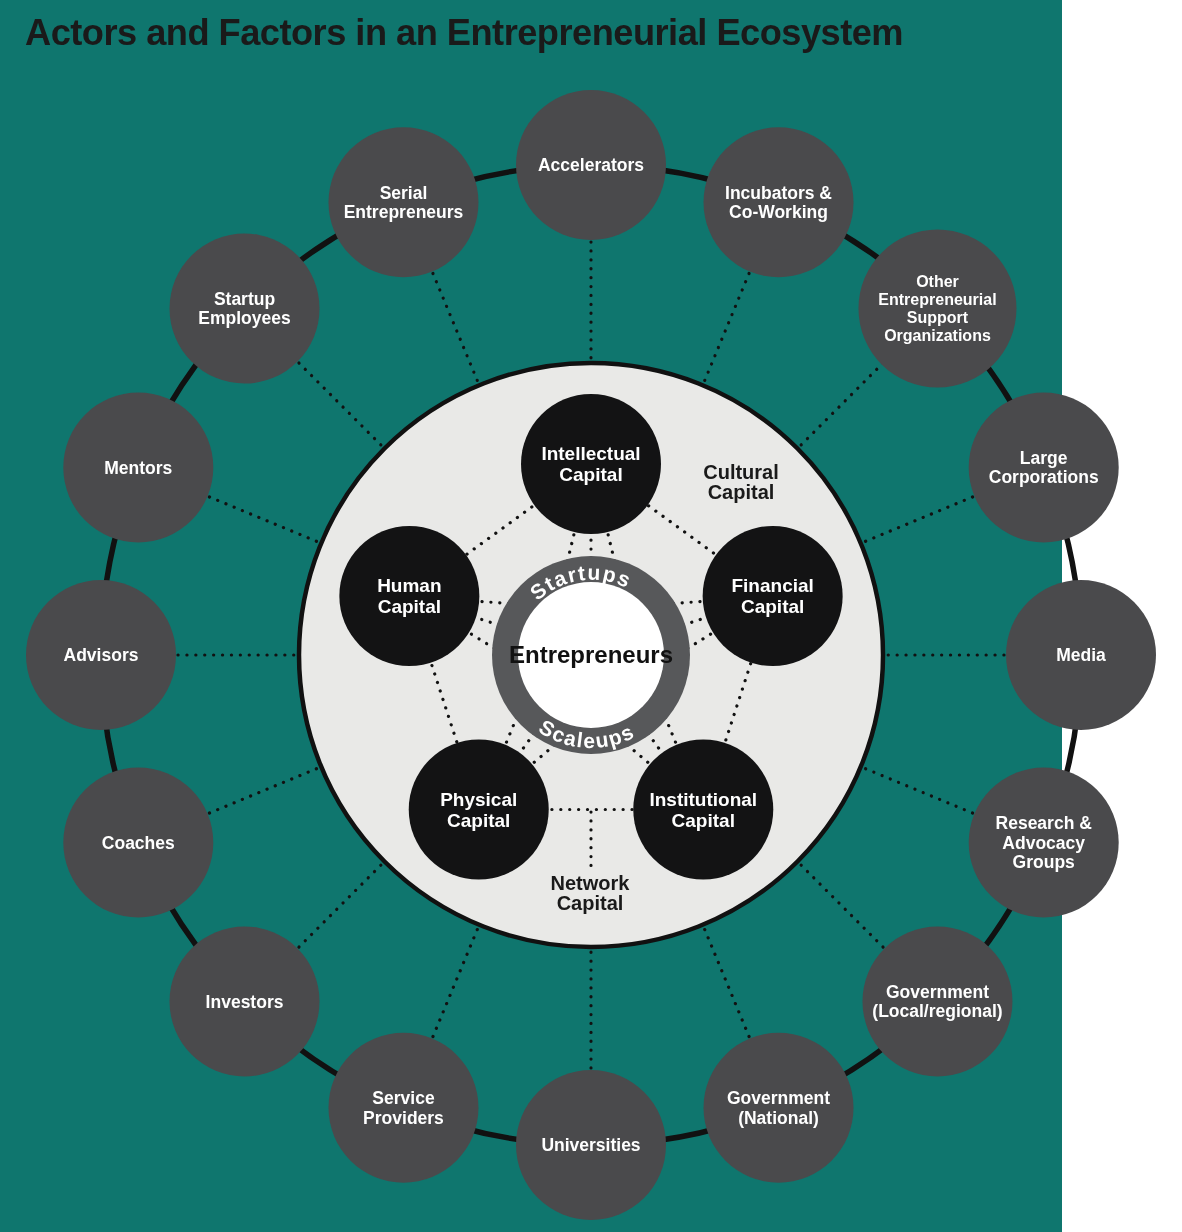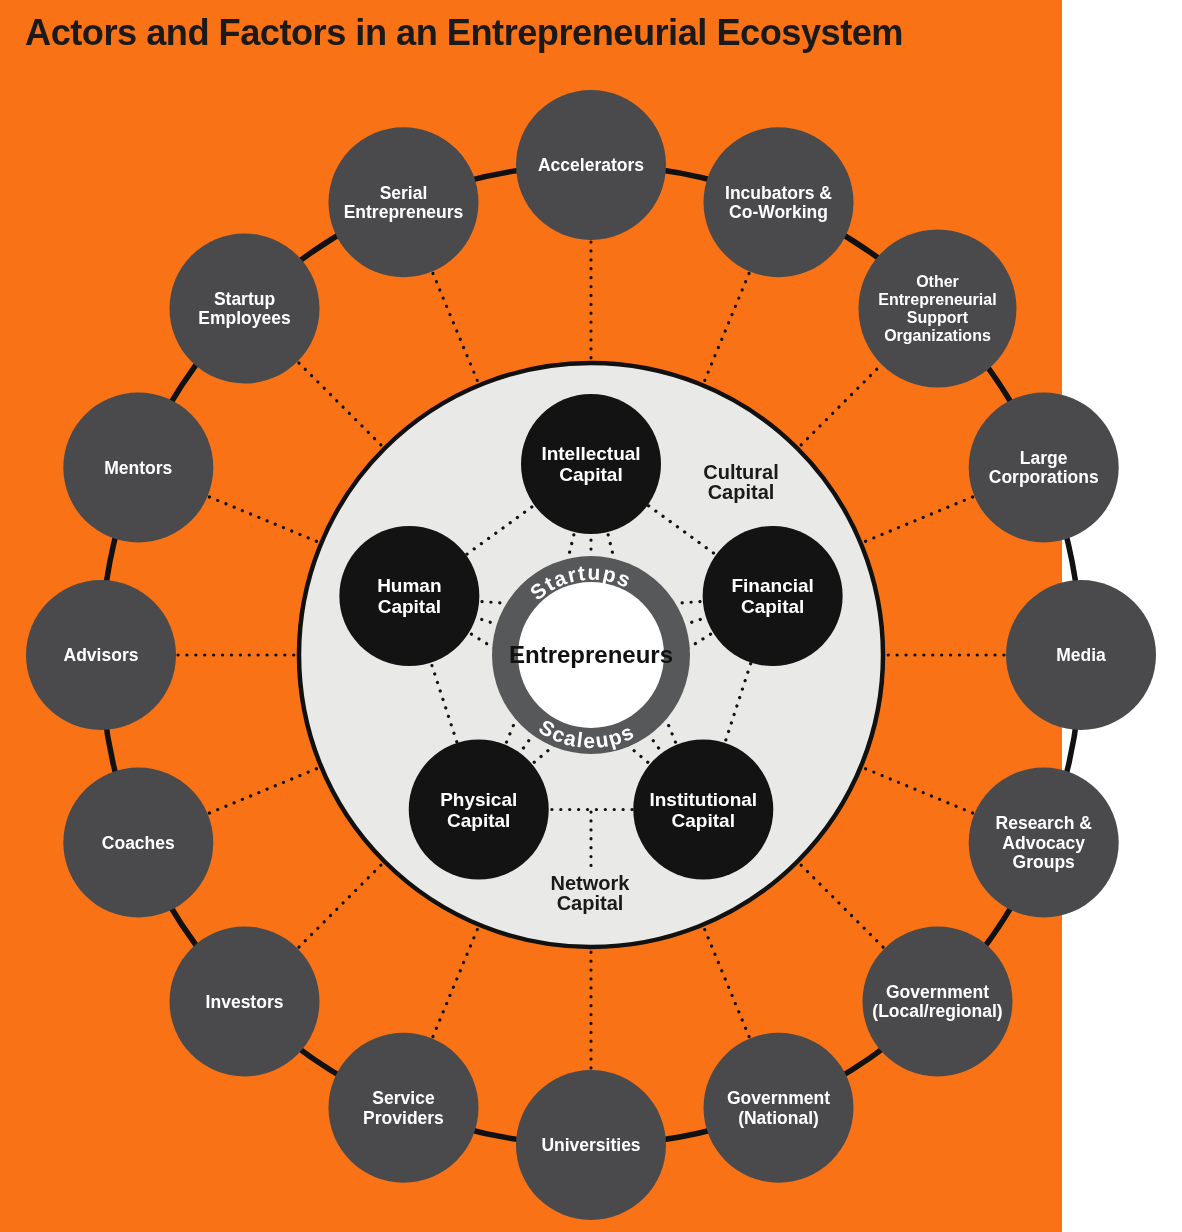--- a/index.html
+++ b/index.html
@@ -1,17 +1,17 @@
 <!DOCTYPE html>
 <html><head>
 <meta charset="utf-8">
 <style>
   html,body { margin:0; padding:0; background:#ffffff; }
   body { font-family:"Liberation Sans", sans-serif; }
-  .page { width:1062px; height:1232px; background:#f97316; position:relative;text-align:right; }
+  .page { width:1062px; height:1232px; background:#0f766e; position:relative;text-align:right; }
   svg { display:block; }
   .title { font-weight:bold; font-size:36px; fill:#1a1a1a; letter-spacing:-0.5px; }
   .solid-ring { fill:none; stroke:#111111; stroke-width:5.5; }
   .disc { stroke:#111111; stroke-width:4.5; }
   .dotted { stroke:#111111; stroke-width:3.2; stroke-dasharray:0.1 8.8; stroke-linecap:round; fill:none; }
   .node-label { fill:#ffffff; font-weight:bold; text-anchor:middle; }
   .capital-label { fill:#ffffff; font-weight:bold; text-anchor:middle; }
   .region-label { fill:#1a1a1a; font-weight:bold; text-anchor:middle; }
   .arc-label { fill:#ffffff; font-weight:bold; font-size:21px; letter-spacing:1.5px; text-anchor:middle; }
   .hub-label { fill:#111111; font-weight:bold; font-size:24.5px; text-anchor:middle; }

